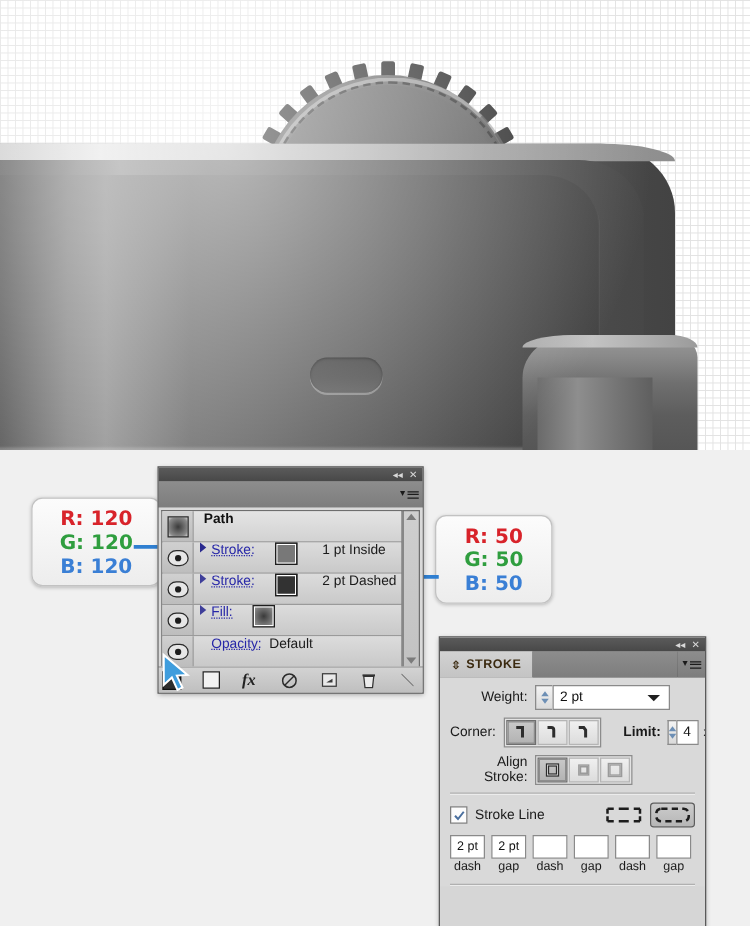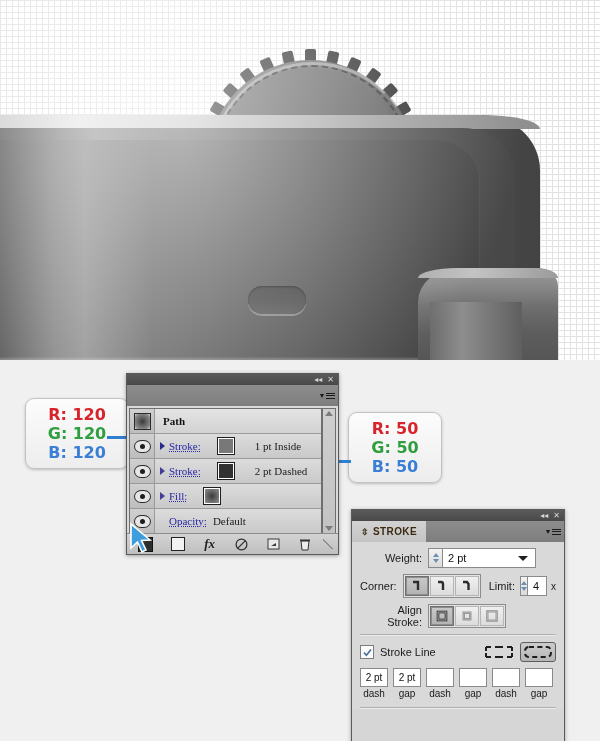--- a/index.html
+++ b/index.html
@@ -134,24 +134,23 @@
     width:22px;background:linear-gradient(to bottom,#8d8d8d,#7d7d7d);
     display:flex;align-items:center;justify-content:center;gap:1px;color:#1a1a1a;font-size:9px;
   }
   .hamb{display:inline-block;width:9px;}
   .hamb i{display:block;height:1px;background:#1c1c1c;margin:1.5px 0;}
 
   #appearance-panel{left:126px;top:373px;width:211px;}
   .ap-body{background:#d9d9d9;padding:2px 2px 0 2px;position:relative;}
   .ap-rows{border:1px solid #6e6e6e;border-bottom:none;background:#cfcfcf;}
   .ap-row{
-    display:flex;align-items:center;height:24px;
+    display:flex;height:24px;
     border-bottom:1px solid #9a9a9a;
     background:linear-gradient(to bottom,#dcdcdc,#c9c9c9);
-    font-family:Liberation Serif, serif;
   }
   .ap-row.hdr{background:linear-gradient(to bottom,#e4e4e4,#d2d2d2);}
   .eye-cell{
     width:24px;height:100%;display:flex;align-items:center;justify-content:center;
     border-right:1px solid #9a9a9a;background:linear-gradient(to bottom,#d0d0d0,#bdbdbd);
   }
   .eye{width:15px;height:11px;border:1px solid #2a2a2a;border-radius:50% / 60%;
        display:flex;align-items:center;justify-content:center;background:#e6e6e6;}
   .eye b{width:5px;height:5px;border-radius:50%;background:#1d1d1d;display:block;}
   .thumb-cell{width:24px;height:100%;display:flex;align-items:center;justify-content:center;
@@ -169,21 +168,21 @@
     background:linear-gradient(to bottom,#cfcfcf,#c2c2c2);border:1px solid #6e6e6e;border-bottom:none;
     display:flex;flex-direction:column;justify-content:space-between;align-items:center;padding:2px 0;
   }
   .arr-up{width:0;height:0;border-left:4px solid transparent;border-right:4px solid transparent;border-bottom:5px solid #7b7b7b;}
   .arr-dn{width:0;height:0;border-left:4px solid transparent;border-right:4px solid transparent;border-top:5px solid #7b7b7b;}
   .ap-footer{
     height:20px;display:flex;align-items:center;gap:0;
     background:linear-gradient(to bottom,#d3d3d3,#bfbfbf);
     border-top:1px solid #8d8d8d;padding:0 3px;
   }
-  .ft-btn{flex:1;display:flex;align-items:center;justify-content:center;height:100%;font-size:11px;color:#222;}
+  .ft-btn{flex:1;display:flex;align-items:center;justify-content:flex-start;height:100%;font-size:11px;color:#222;}
   .ft-sq-dark{width:13px;height:13px;background:#2e2e2e;border:1px solid #111;}
   .ft-sq-light{width:12px;height:12px;background:#f2f2f2;border:1px solid #222;}
   .grip{width:10px;height:10px;background:
       linear-gradient(45deg,transparent 45%,#8e8e8e 45%,#8e8e8e 55%,transparent 55%);}
 
   
   .cursor{position:absolute;left:128px;top:522px;width:26px;height:34px;pointer-events:none;}
 
   
   #stroke-panel{left:351px;top:509px;width:212px;height:232px;overflow:hidden;}
@@ -477,21 +476,21 @@
           <svg width="16" height="12" viewBox="0 0 16 12">
               <path d="M4 2 h3 a2 2 0 0 1 2 2 v6" fill="none" stroke="#2d2d2d" stroke-width="2.4"></path>
             </svg>
         </span>
         <span class="ibtn">
           <svg width="16" height="12" viewBox="0 0 16 12">
               <path d="M4 2 h4 l1.5 2 v6" fill="none" stroke="#2d2d2d" stroke-width="2.4"></path>
             </svg>
         </span>
       </span>
-      <span class="sp-label" style="margin-left:8px;">Limit:</span>
+      <span class="sp-label" style="margin-left:18px;font-weight:bold;">Limit:</span>
       <span class="spin" style="margin-left:5px;">
           <i class="u"></i>
           <i class="d"></i>
         </span>
       <span class="field" style="width:36px;">
         <span>4</span>
       </span>
       <span style="margin-left:4px;font-size:10px;">x</span>
     </div>
 

